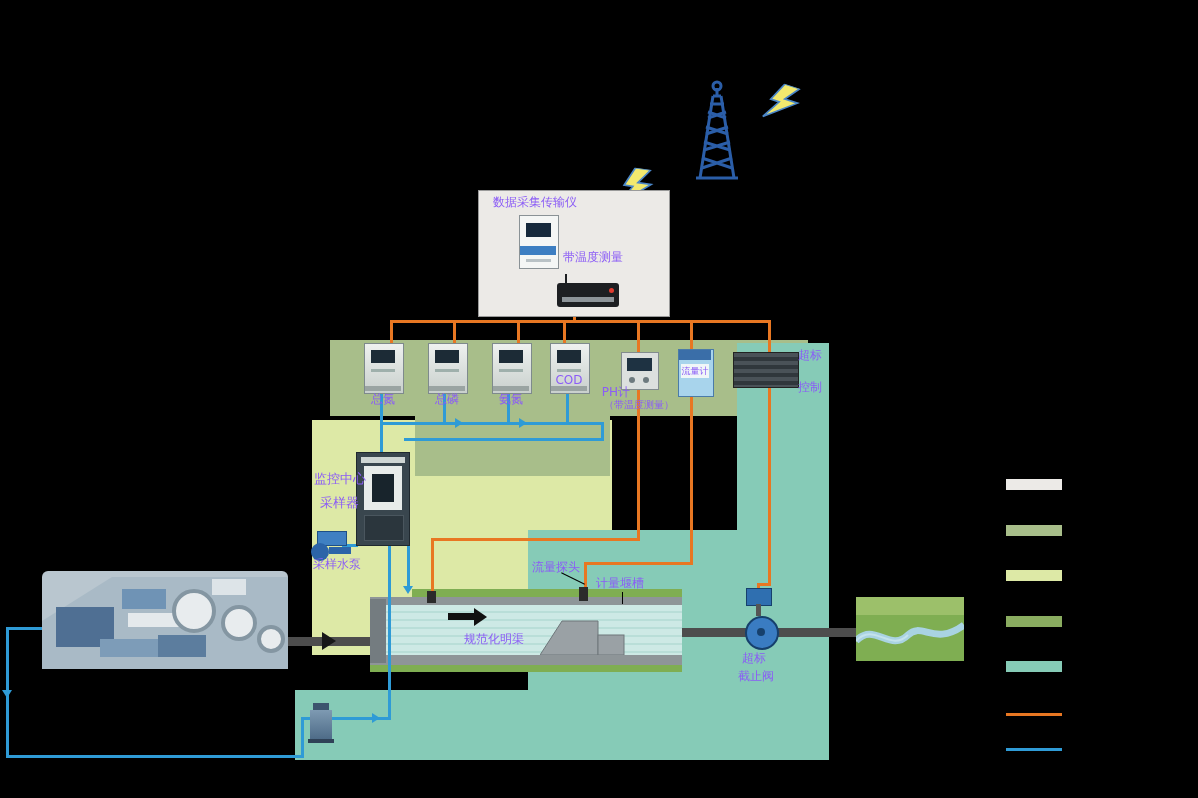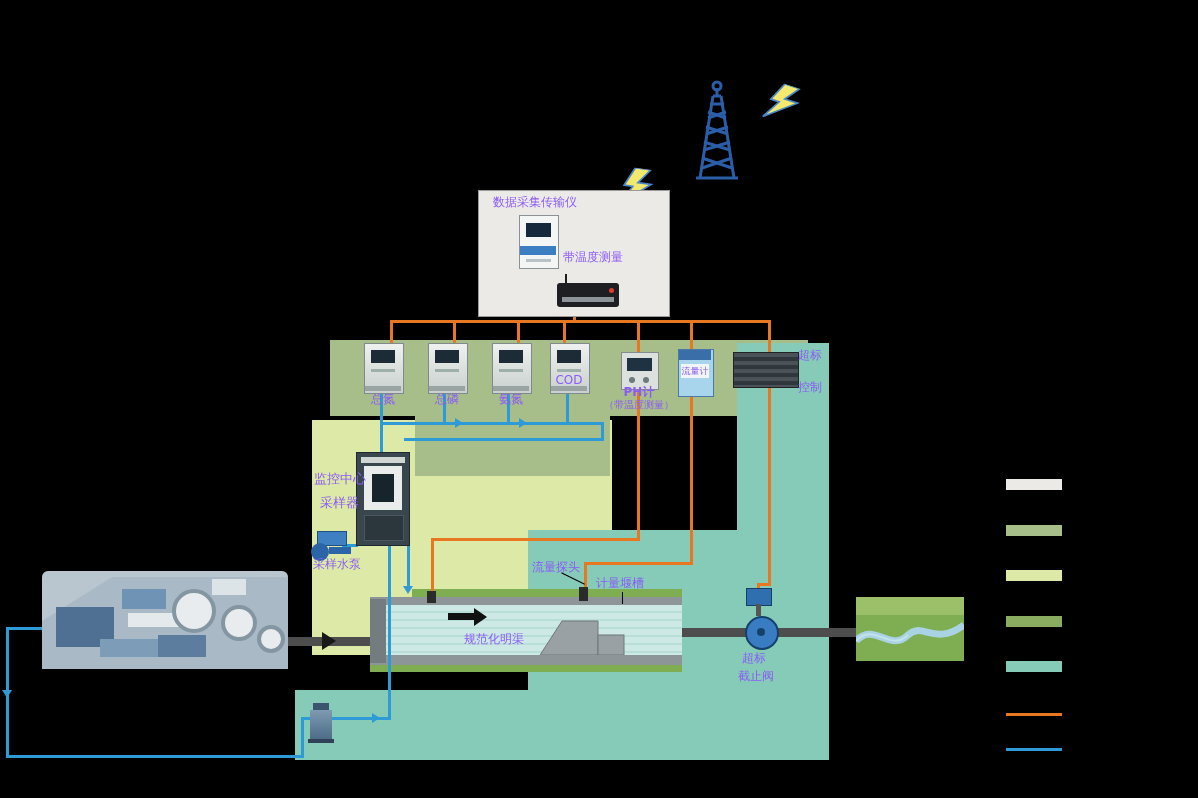--- a/index.html
+++ b/index.html
@@ -154,21 +154,21 @@
   <div class="lbl ctr" style="left:352px;top:393px;width:62px;">总氮</div>
   <div class="lbl ctr" style="left:416px;top:393px;width:62px;">总磷</div>
   <div class="lbl ctr" style="left:480px;top:393px;width:62px;">氨氮</div>
   <div class="lbl ctr" style="left:538px;top:374px;width:62px;">COD</div>
 
   <div class="abs" style="left:621px;top:352px;width:36px;height:36px;background:#dce0de;border:1px solid #828c8e;">
     <div class="abs" style="left:5px;top:5px;width:25px;height:13px;background:#1e3242;"></div>
     <div class="abs" style="left:7px;top:24px;width:6px;height:6px;background:#6d7a7e;border-radius:50%;"></div>
     <div class="abs" style="left:21px;top:24px;width:6px;height:6px;background:#6d7a7e;border-radius:50%;"></div>
   </div>
-  <div class="lbl ctr" style="left:601px;top:386px;width:76px;font-weight:bold;">PH计</div>
+  <div class="lbl ctr" style="left:578px;top:386px;width:76px;">PH计</div>
   <div class="lbl ctr" style="left:585px;top:399px;width:108px;font-size:10px;">（带温度测量）</div>
 
   <div class="abs" style="left:678px;top:349px;width:34px;height:46px;background:#a8d4ec;border:1px solid #4a7ba8;">
     <div class="abs" style="left:0;top:0;width:32px;height:10px;background:#3a6ea8;"></div>
     <div class="lbl ctr" style="left:2px;top:14px;width:28px;height:14px;background:#f0f6f8;font-size:9px;line-height:14px;">流量计</div>
   </div>
 
   <div class="abs" style="left:733px;top:352px;width:64px;height:34px;border:1px solid #222;background:repeating-linear-gradient(180deg,#4a5258 0 4px,#30373c 4px 8px);"></div>
   <div class="lbl" style="left:798px;top:349px;">超标</div>
   <div class="lbl" style="left:798px;top:381px;">控制</div>

